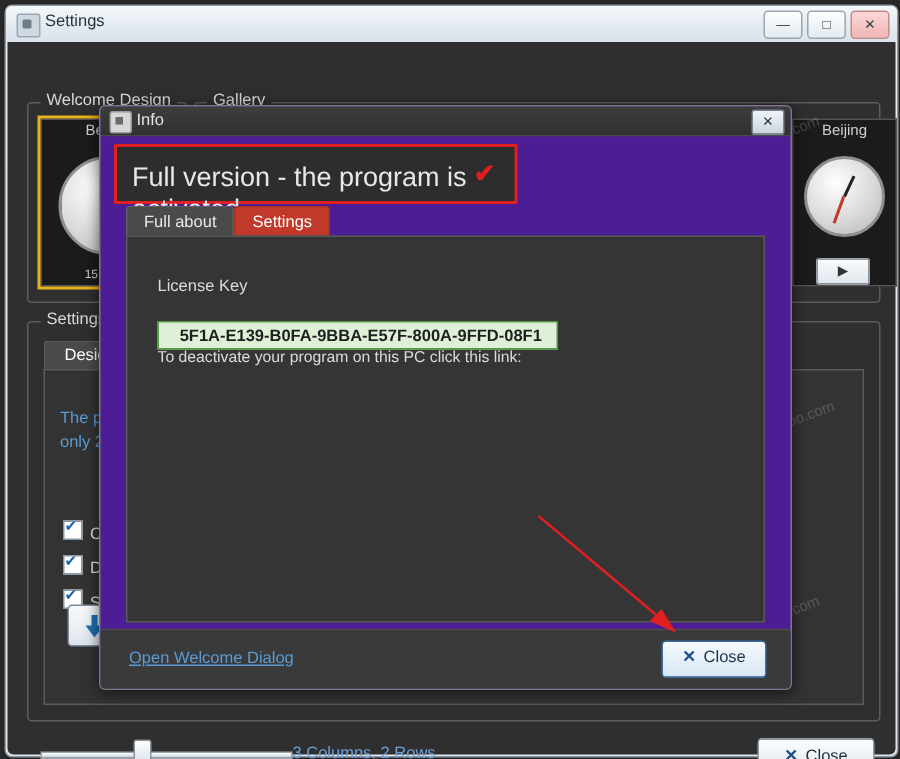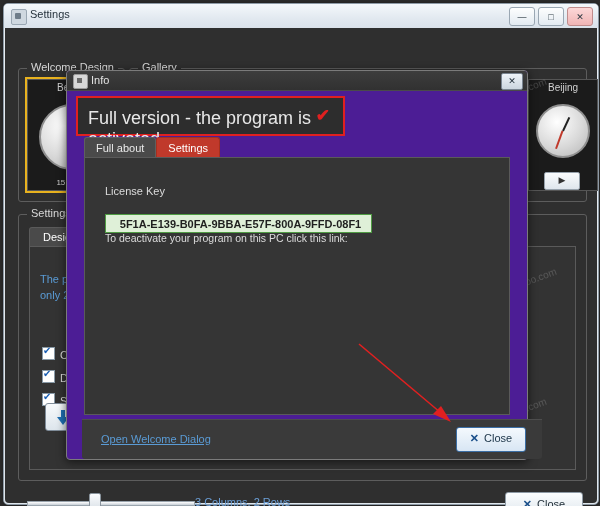--- a/index.html
+++ b/index.html
@@ -207,21 +207,21 @@
   .lk-input{
     position:absolute;left:20px;top:46px;width:267px;height:19px;
     background:#dff0d8;border:1px solid #4f9c43;
     font-size:11px;color:#1f1f1f;font-weight:bold;line-height:19px;padding-left:4px;
     box-sizing:border-box;
     margin-top:10px;
   }
   .lk-note{position:absolute;left:20px;top:74px;font-size:10.5px;color:#dcdcdc;}
   .lk-link{position:absolute;left:20px;top:90px;font-size:10.5px;color:#5a9bd5;text-decoration:underline;}
   .dlg-bottom{
-    position:absolute;left:15px;bottom:0;width:100%;height:39px;
+    position:absolute;left:0;bottom:0;width:100%;height:39px;
     background:#3a3a3a;border-top:1px solid #4d4d4d;
     border-bottom-left-radius:3px;border-bottom-right-radius:3px;
   }
   .welcome-link{
     position:absolute;left:19px;top:13px;font-size:11px;color:#5a9bd5;text-decoration:underline;
   }
   .btn-close-dlg{
     position:absolute;right:16px;top:7px;width:68px;height:23px;
     border:1px solid #3b6ea5;border-radius:3px;
     background:linear-gradient(to bottom,#f4f9fd,#d8e6f4);

